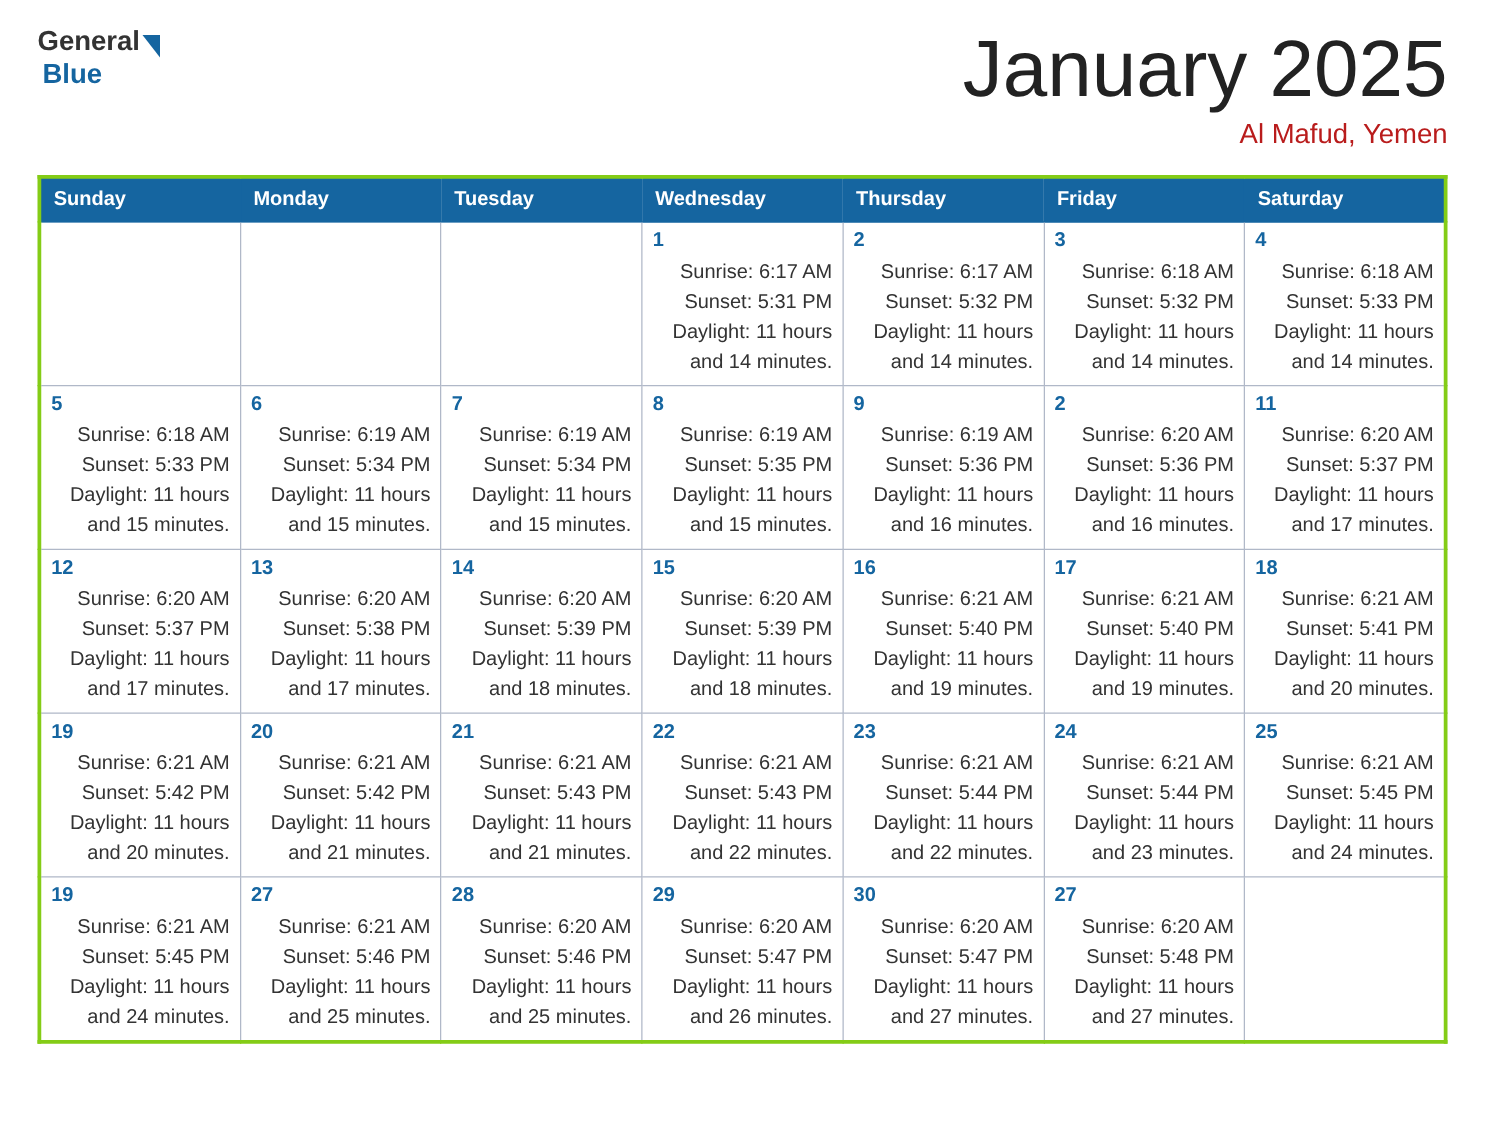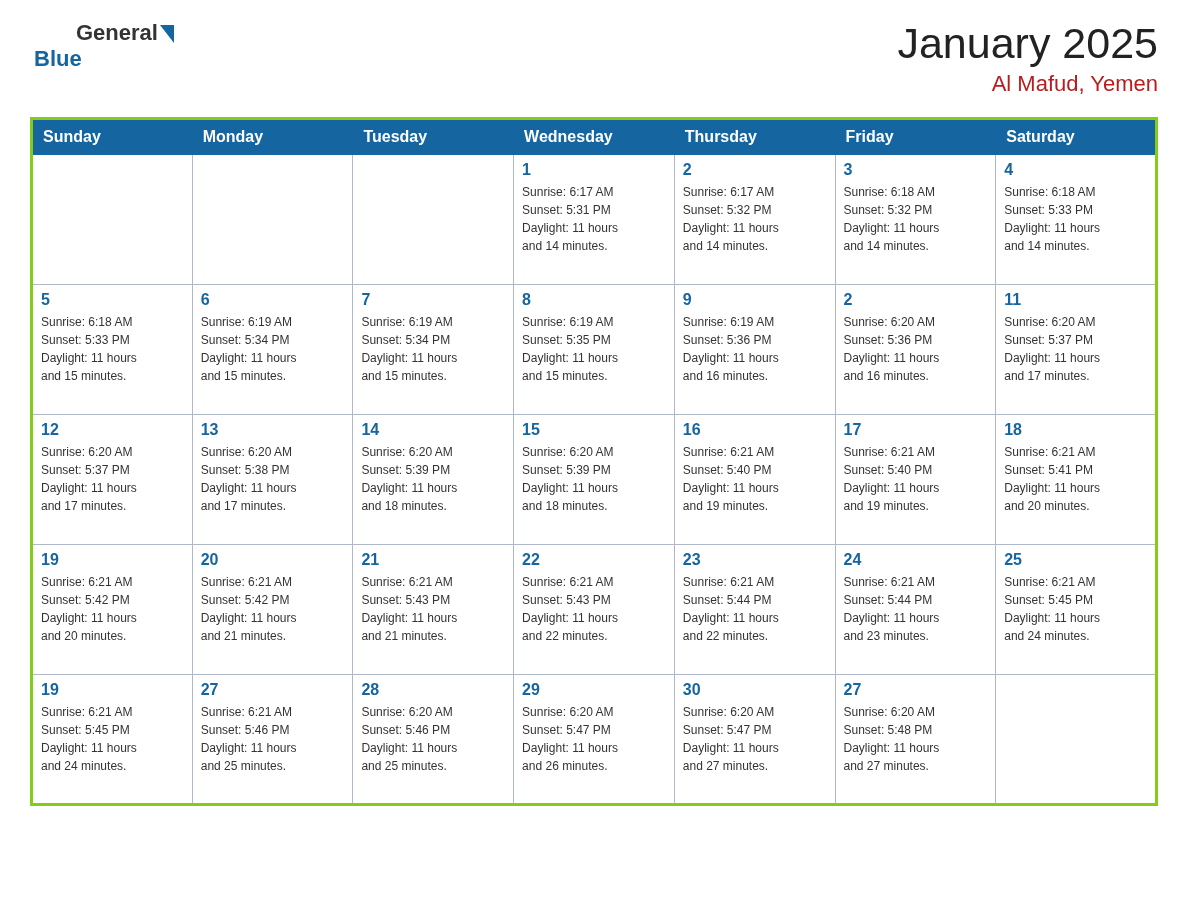--- a/index.html
+++ b/index.html
@@ -24,33 +24,32 @@
       border-top: 18px solid #1565a0;
       margin-left: 2px;
       margin-top: 2px;
     }
     .logo-wrapper {
       display: flex;
       flex-direction: column;
     }
     .logo-line1 {
       display: flex;
-      align-items: center;
-      margin-left: 46px;
+      align-items: flex-end;
     }
     .logo-line2 {
       display: flex;
       align-items: flex-end;
       margin-left: 4px;
     }
     .title-block {
       text-align: right;
     }
     .title-block h1 {
-      font-size: 43px;
+      font-size: 64px;
       font-weight: 300;
       color: #222;
       line-height: 1.1;
       text-align: center;
     }
     .title-block h2 {
       font-size: 22px;
       font-weight: normal;
       color: #b91c1c;
       margin-top: 4px;
@@ -77,23 +76,24 @@
       min-height: 110px;
       height: 130px;
     }
     .day-num {
       font-size: 16px;
       font-weight: 600;
       color: #1565a0;
       margin-bottom: 4px;
     }
     .day-info {
-      font-size: 12px;
+      font-size: 16px;
       color: #333;
       line-height: 1.5;
+      text-align: right;
     }
     .empty-cell {
       background: #fff;
     }
     .row-divider td {
       border-top: 2px solid #1565a0;
     }
   </style>
 </head>
 <body>

